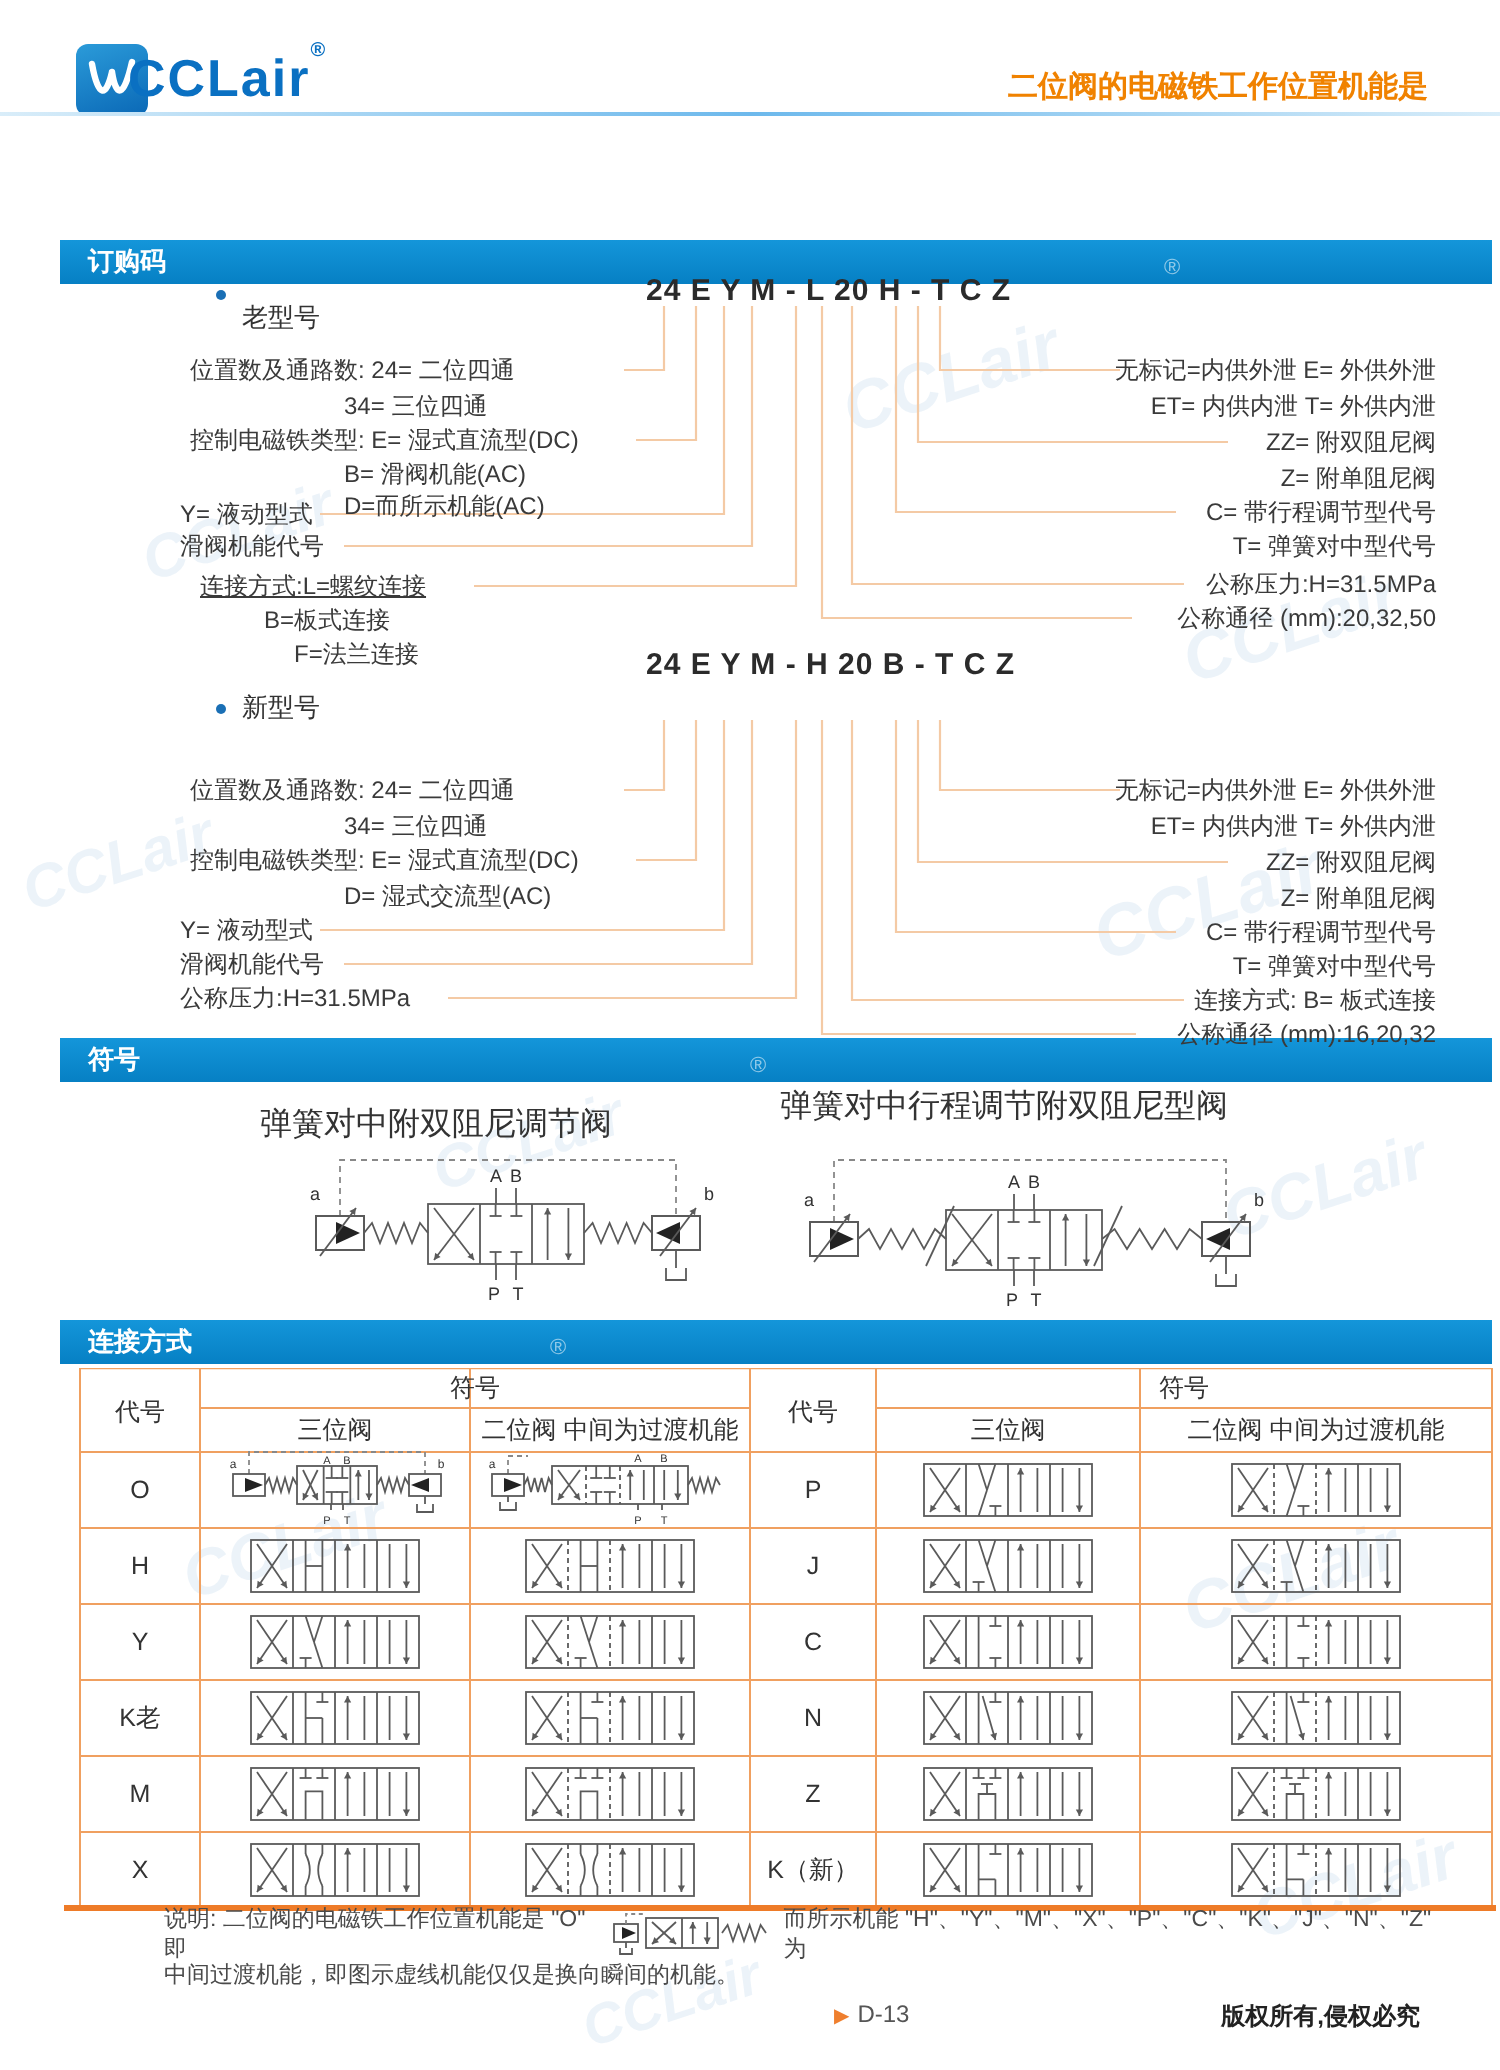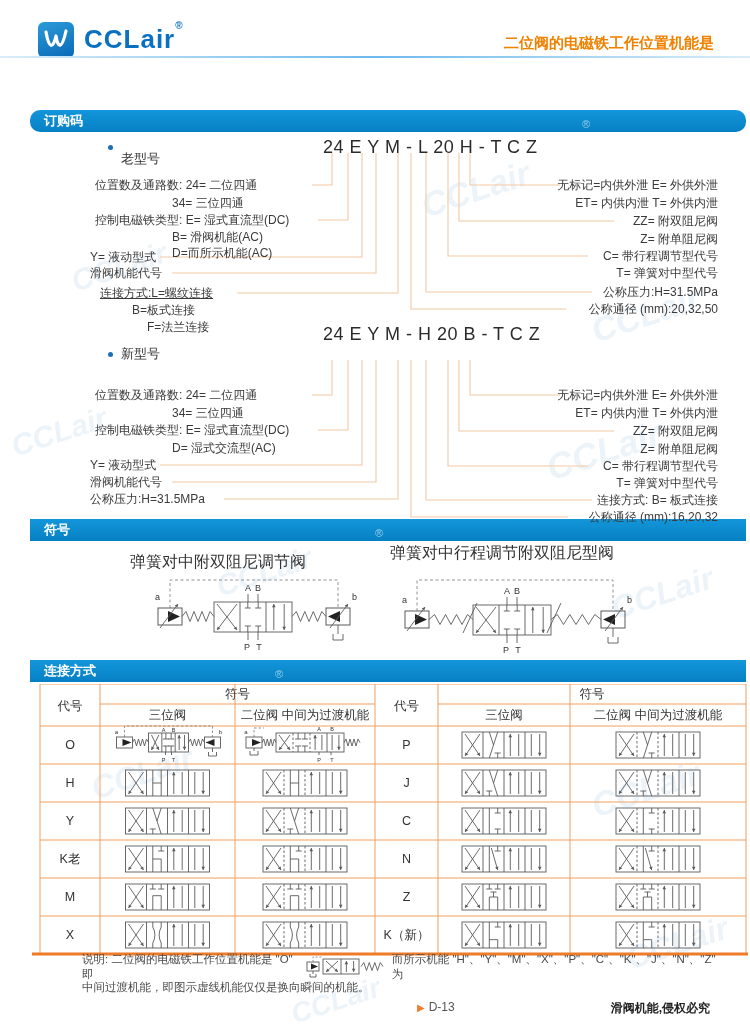--- a/index.html
+++ b/index.html
@@ -2,34 +2,34 @@
 <html><head>
 <meta charset="utf-8">
 <style>
   html,body{margin:0;padding:0;}
   body{width:750px;height:1035px;position:relative;overflow:hidden;background:#fff;
        font-family:"Liberation Sans","DejaVu Sans",sans-serif;color:#333;}
   .abs{position:absolute;white-space:nowrap;}
   
   .logo-box{position:absolute;left:38px;top:22px;width:36px;height:36px;border-radius:6px;
             background:linear-gradient(160deg,#2b9bd9,#0a68b6);}
-  .logo-text{position:absolute;left:84px;top:24px;font-size:26px;font-weight:bold;color:#0a70c2;letter-spacing:1px;}
+  .logo-text{position:absolute;left:64px;top:24px;font-size:26px;font-weight:bold;color:#0a70c2;letter-spacing:1px;}
   .logo-reg{font-size:10px;vertical-align:top;position:relative;top:-4px;color:#0a70c2;}
   .tagline{position:absolute;right:36px;top:34px;font-size:15px;font-weight:bold;color:#f08200;}
   .hdr-line{position:absolute;left:0;top:56px;width:750px;height:2px;
             background:linear-gradient(to right,#d9edf9,#6db9ec,#d9edf9);}
   
   .bar{position:absolute;left:30px;width:716px;height:22px;
        background:linear-gradient(180deg,#1496da,#0680c4);color:#fff;font-size:13px;font-weight:bold;
        line-height:22px;padding-left:14px;box-sizing:border-box;}
   .bar .reg{position:absolute;top:3px;font-size:11px;font-weight:normal;color:rgba(255,255,255,.55);}
   
   .model-dot{position:absolute;width:5px;height:5px;border-radius:50%;background:#1a6fb5;}
   .model-label{position:absolute;font-size:13px;color:#333;}
-  .code{position:absolute;font-size:18px;font-weight:400;color:#2b2b2b;letter-spacing:.5px;}
+  .code{position:absolute;font-size:15px;font-weight:700;color:#2b2b2b;letter-spacing:.5px;}
   .lbl{position:absolute;font-size:12px;color:#3a3a3a;white-space:nowrap;}
   .rlbl{position:absolute;font-size:12px;color:#3a3a3a;white-space:nowrap;right:32px;text-align:right;}
   
   .diag-title{position:absolute;font-size:16px;color:#333;text-align:left;}
   
   .note-row{position:absolute;left:82px;top:952px;width:640px;display:flex;align-items:center;
             font-size:11.5px;color:#4a4a4a;gap:3px;}
   .note-line2{position:absolute;left:82px;top:980px;font-size:11.5px;color:#4a4a4a;}
   .page-no{position:absolute;left:373px;top:1000px;font-size:12px;color:#555;margin-left:44px;}
   .page-no .tri{color:#ef7f2e;font-size:10px;margin-right:4px;}
@@ -57,21 +57,21 @@
 
 <div class="logo-box">
   <svg width="36" height="36" viewBox="0 0 36 36">
     <path d="M8,10 C11,27 15,27 18,14 M18,14 C20,27 24,27 28,9" fill="none" stroke="#fff" stroke-width="3.2" stroke-linecap="round"></path>
   </svg>
 </div>
 <div class="logo-text"><span>CCLair</span><span class="logo-reg">®</span></div>
 <div class="tagline">二位阀的电磁铁工作位置机能是</div>
 <div class="hdr-line"></div>
 
-<div class="bar" style="top:110px;border-radius:10px;">
+<div class="bar" style="top:120px;">
   <span>订购码</span>
   <span class="reg" style="left:552px;">®</span>
 </div>
 <div class="bar" style="top:519px;">
   <span>符号</span>
   <span class="reg" style="left:345px;">®</span>
 </div>
 <div class="bar" style="top:660px;">
   <span>连接方式</span>
   <span class="reg" style="left:245px;">®</span>
@@ -792,13 +792,13 @@
       <polygon points="41.4,7 43.2,10.2 39.6,10.2" fill="#5a5a5a"></polygon>
       <line x1="48.6" y1="7" x2="48.6" y2="18" stroke="#5a5a5a" stroke-width="0.9"></line>
       <polygon points="48.6,18 46.8,14.8 50.4,14.8" fill="#5a5a5a"></polygon>
       <polyline points="56,12.5 58.8,8.5 61.5,16.5 64.3,8.5 67.0,16.5 69.8,8.5 72.5,16.5 75.3,8.5 78,12.5" fill="none" stroke="#5a5a5a" stroke-width="0.9"></polyline>
     </svg>
   <span>而所示机能 "H"、"Y"、"M"、"X"、"P"、"C"、"K"、"J"、"N"、"Z"  为</span>
 </div>
 <div class="note-line2">中间过渡机能，即图示虚线机能仅仅是换向瞬间的机能。</div>
 
 <div class="page-no"><span class="tri">▶</span><span>D-13</span></div>
-<div class="copyright">滑阀机能,侵权必究</div>
+<div class="copyright">版权所有,侵权必究</div>
 
 </body></html>

